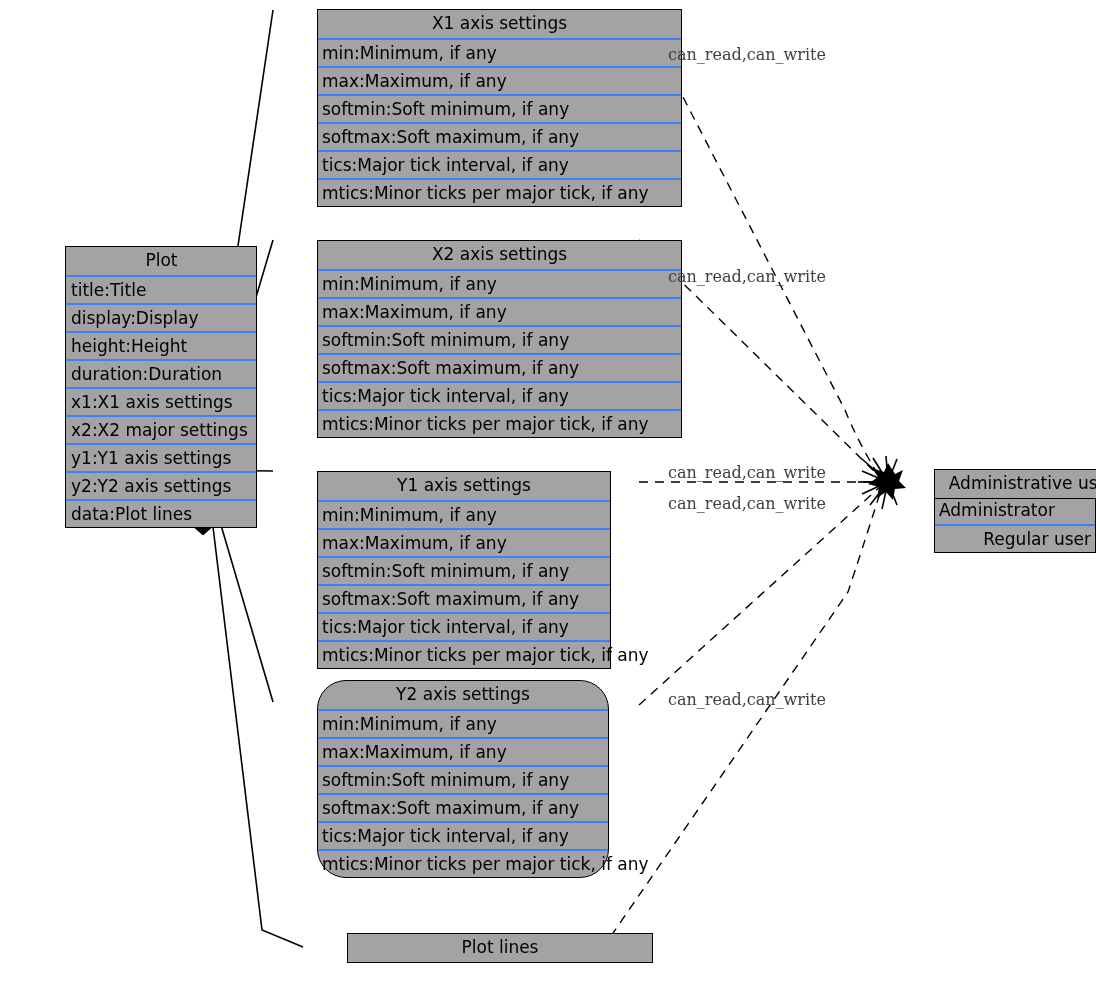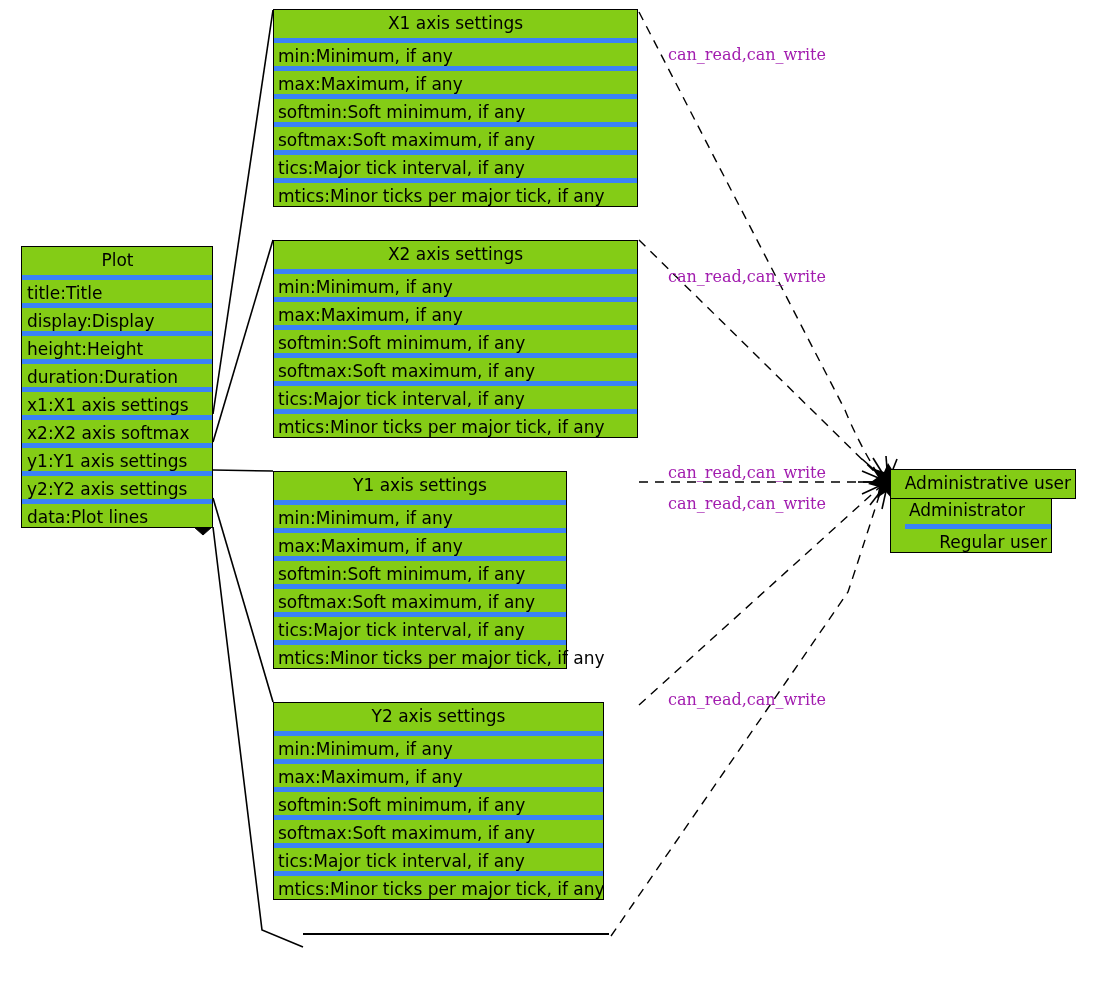--- a/index.html
+++ b/index.html
@@ -20,54 +20,55 @@
     position: absolute;
     left: 0;
     top: 0;
     width: 1096px;
     height: 1001px;
     pointer-events: none;
   }
   .node {
     position: absolute;
     border: 1px solid #000000;
-    background: #84cc16;
+    background: #a3a3a3;
     box-sizing: border-box;
     z-index: 5;
+    margin-left: 44px;
   }
   .node .row {
     box-sizing: border-box;
-    border-top: 5px solid #3b82f6;
+    border-top: 2px solid #3b82f6;
     padding: 1px 4px 2px 4px;
     font-size: 17px;
     line-height: 25px;
     height: 28px;
     white-space: nowrap;
     color: #000000;
   }
   .node .row.head {
     border-top: none;
     text-align: center;
   }
   .node.plain .row {
     padding-left: 5px;
   }
   .edge-label {
     position: absolute;
     font-family: "DejaVu Serif", serif;
     font-size: 16px;
     line-height: 18px;
-    color: #a21caf;
+    color: #404040;
     white-space: nowrap;
     z-index: 6;
     background: transparent;
   }
   
   #node-admin { z-index: 7; }
-  #node-admin-sub { z-index: 6; padding-left: 14px; }
+  #node-admin-sub { z-index: 6; }
 </style>
 </head>
 <body>
 
 <div id="canvas">
 
   <svg class="edges" viewBox="0 0 1096 1001" width="1096" height="1001">
 
     <g stroke="#000000" stroke-width="1.6" fill="none">
 
@@ -121,21 +122,21 @@
     </g>
   </svg>
 
   <div class="node plain" id="node-plot" style="left:21px; top:246px; width:192px;">
     <div class="row head">Plot</div>
     <div class="row">title:Title</div>
     <div class="row">display:Display</div>
     <div class="row">height:Height</div>
     <div class="row">duration:Duration</div>
     <div class="row">x1:X1 axis settings</div>
-    <div class="row">x2:X2 axis softmax</div>
+    <div class="row">x2:X2 major settings</div>
     <div class="row">y1:Y1 axis settings</div>
     <div class="row">y2:Y2 axis settings</div>
     <div class="row">data:Plot lines</div>
   </div>
 
   <div class="node" id="node-x1" style="left:273px; top:9px; width:365px;">
     <div class="row head">X1 axis settings</div>
     <div class="row">min:Minimum, if any</div>
     <div class="row">max:Maximum, if any</div>
     <div class="row">softmin:Soft minimum, if any</div>
@@ -157,31 +158,32 @@
   <div class="node" id="node-y1" style="left:273px; top:471px; width:294px;">
     <div class="row head">Y1 axis settings</div>
     <div class="row">min:Minimum, if any</div>
     <div class="row">max:Maximum, if any</div>
     <div class="row">softmin:Soft minimum, if any</div>
     <div class="row">softmax:Soft maximum, if any</div>
     <div class="row">tics:Major tick interval, if any</div>
     <div class="row">mtics:Minor ticks per major tick, if any</div>
   </div>
 
-  <div class="node" id="node-y2" style="left:273px; top:702px; width:331px;">
+  <div class="node" id="node-y2" style="left:273px; top:680px; width:292px;border-radius:29px;">
     <div class="row head">Y2 axis settings</div>
     <div class="row">min:Minimum, if any</div>
     <div class="row">max:Maximum, if any</div>
     <div class="row">softmin:Soft minimum, if any</div>
     <div class="row">softmax:Soft maximum, if any</div>
     <div class="row">tics:Major tick interval, if any</div>
     <div class="row">mtics:Minor ticks per major tick, if any</div>
   </div>
 
   <div class="node" id="node-plot-lines" style="left:303px; top:933px; width:306px;">
+    <div class="row head">Plot lines</div>
   </div>
 
   <div class="node" id="node-admin" style="left:890px; top:469px; width:186px;">
     <div class="row head" style="text-align:right;">Administrative user</div>
   </div>
 
   <div class="node" id="node-admin-sub" style="left:890px; top:496px; width:162px; border-top:none;">
     <div class="row head" style="text-align:left; border-top:1px solid #000000;">Administrator</div>
     <div class="row" style="text-align:right;">Regular user</div>
   </div>

